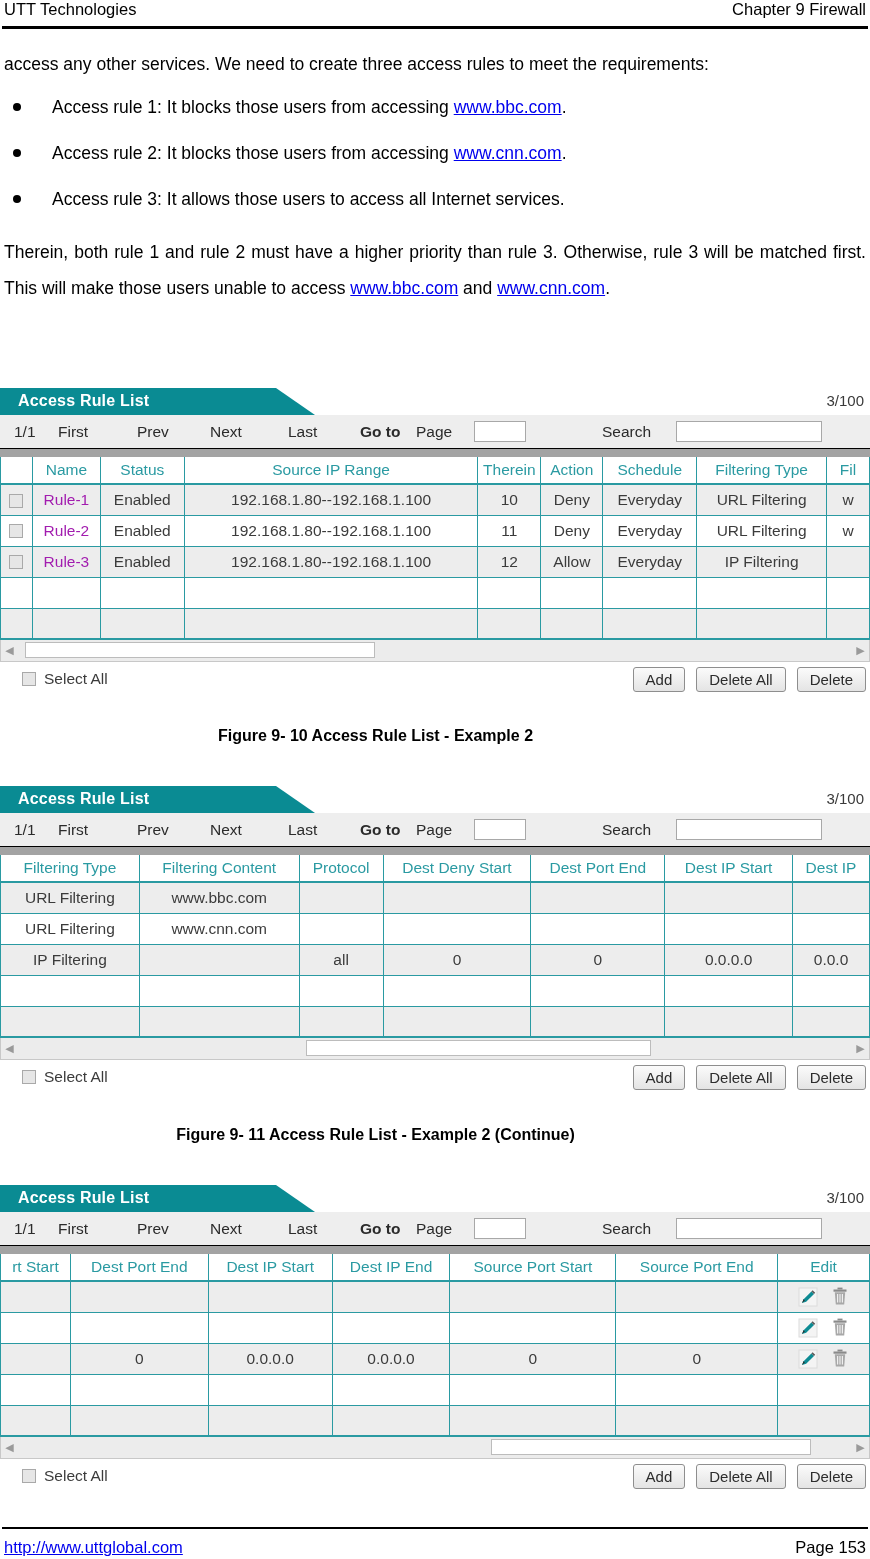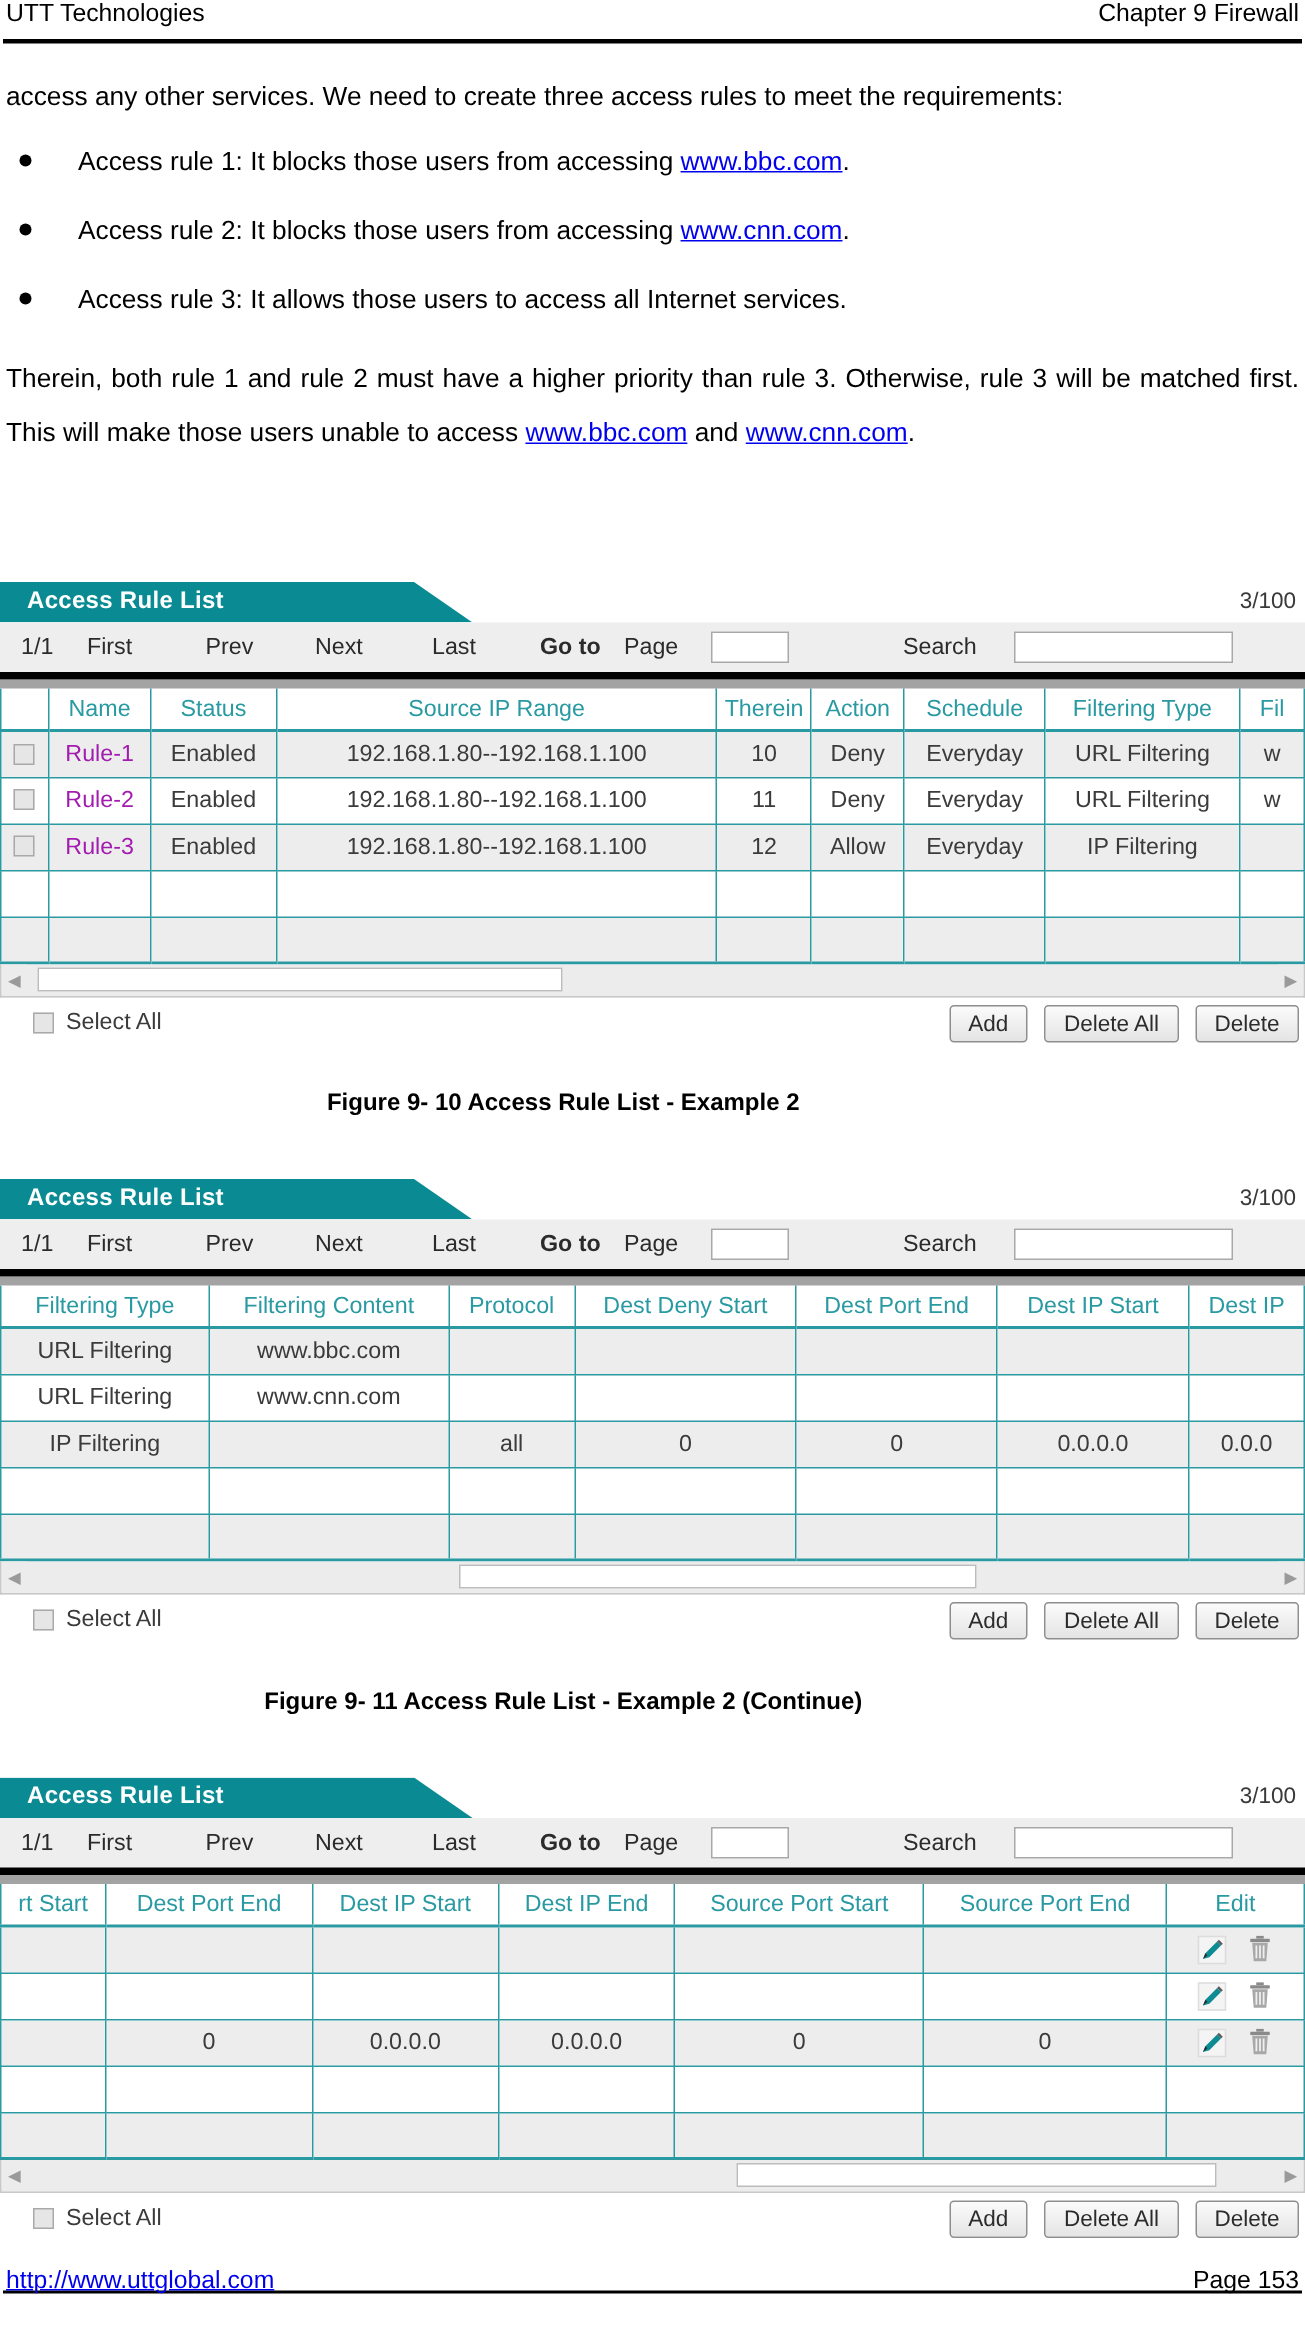--- a/index.html
+++ b/index.html
@@ -114,21 +114,21 @@
   .panel-titlebar .counter {
     position: absolute;
     right: 6px; top: 4px;
     font-size: 15px;
     color: #3a3a3a;
   }
 
   .panel-toolbar {
     height: 33px;
     background: #eeeeee;
-    border-bottom: 5px solid #000000;
+    border-bottom: 1px solid #000000;
     display: flex;
     align-items: center;
     font-size: 15.5px;
     color: #2b2b2b;
     position: relative;
   }
   .panel-toolbar .tb-item {
     white-space: nowrap;
   }
   .tb-pageinfo  { position: absolute; left: 14px; }
@@ -153,21 +153,21 @@
     color: #222;
     outline: none;
   }
   .tb-input.page-in   { width: 52px; }
   .tb-input.search-in { width: 146px; }
 
   
   table.grid {
     border-collapse: collapse;
     table-layout: fixed;
-    border-top: 6px solid #a3a3a3;
+    border-top: 8px solid #a3a3a3;
   }
   table.grid th, table.grid td {
     border-right: 1px solid #2a9aa2;
     border-bottom: 1px solid #2a9aa2;
     height: 31px;
     font-size: 15.5px;
     font-weight: normal;
     text-align: center;
     overflow: hidden;
     white-space: nowrap;
@@ -287,27 +287,27 @@
     width: 751px;
     text-align: center;
     font-size: 16px;
     font-weight: bold;
   }
 
   
   .page-footer {
     position: absolute;
     left: 0;
-    bottom: 20px;
+    bottom: 2px;
     width: 870px;
     height: 28px;
     padding: 0 4px;
     box-sizing: border-box;
     display: flex;
-    align-items: flex-start;
+    align-items: flex-end;
     justify-content: space-between;
     font-size: 16.5px;
   }
   .footer-rule {
     position: absolute;
     left: 2px;
     bottom: 30px;
     width: 866px;
     height: 2px;
     background: #000;

